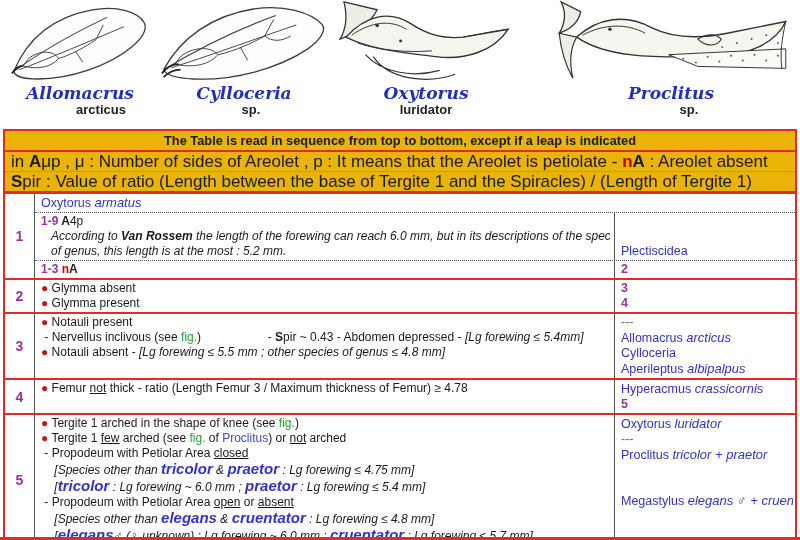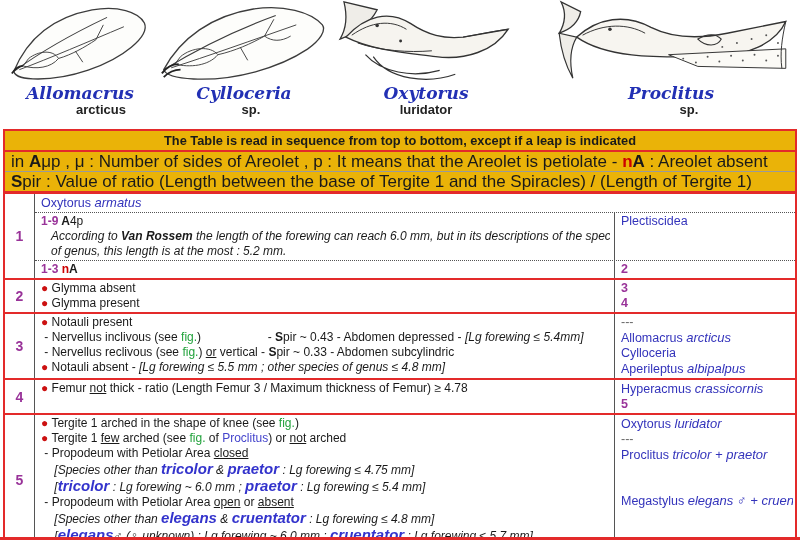--- a/index.html
+++ b/index.html
@@ -21,21 +21,21 @@
   .t-leg2{border-bottom:3px solid #e32a2a;}
   .krow{display:flex;border-bottom:2px solid #e32a2a;background:#fff;}
   .num{width:29px;min-width:29px;border-right:1px solid #555;display:flex;
        align-items:center;justify-content:center;color:#993399;font-weight:bold;font-size:14px;}
   .rbody{flex:1;display:flex;flex-direction:column;min-width:0;}
   .sub{display:flex;flex:1;}
   .sub.dotted{border-bottom:1px dotted #555;}
   .crit{flex:1;border-right:1px solid #555;padding:1px 4px 1px 6px;min-width:0;}
   .res{width:172px;min-width:172px;padding:1px 2px 1px 6px;font-size:12.5px;display:flex;
        flex-direction:column;}
-  .res.center{justify-content:flex-start;}
+  .res.center{justify-content:flex-end;}
   .ln{line-height:15px;min-height:15px;font-size:12px;white-space:nowrap;overflow:hidden;}
   .res .ln{font-size:12.5px;}
   
   .b{font-weight:bold;}
   .i{font-style:italic;}
   .bi{font-weight:bold;font-style:italic;}
   .u{text-decoration:underline;}
   .pu{color:#993399;font-weight:bold;}
   .rd{color:#cc0000;font-weight:bold;}
   .blt{color:#cc1111;}
@@ -181,21 +181,20 @@
             </div>
           </div>
         </div>
         <div class="krow">
           <div class="num">3</div>
           <div class="rbody">
             <div class="sub">
               <div class="crit">
                 <div class="ln"><span class="blt">● </span><span>Notauli present</span></div>
                 <div class="ln"><span>&nbsp;- Nervellus inclivous (see </span><span class="gr">fig.</span><span>)&nbsp;&nbsp;&nbsp;&nbsp;&nbsp;&nbsp;&nbsp;&nbsp;&nbsp;&nbsp;&nbsp;&nbsp;&nbsp;&nbsp;&nbsp;&nbsp;&nbsp;&nbsp;&nbsp;&nbsp;- </span><span class="b">S</span><span>pir ~ 0.43 - Abdomen depressed - </span><span class="i">[Lg forewing ≤ 5.4mm]</span></div>
-                <div class="ln"><span>&nbsp;- Nervellus reclivous (see </span><span class="gr">fig.</span><span>) </span><span class="u">or</span><span> vertical - </span><span class="b">S</span><span>pir ~ 0.33 - Abdomen subcylindric</span></div>
                 <div class="ln"><span class="blt">● </span><span>Notauli absent - </span><span class="i">[Lg forewing ≤ 5.5 mm ; other species of genus ≤ 4.8 mm]</span></div>
               </div>
               <div class="res">
                 <div class="ln"><span class="gy">---</span></div>
                 <div class="ln"><span class="bl">Allomacrus </span><span class="bli">arcticus</span></div>
                 <div class="ln"><span class="bl">Cylloceria</span></div>
                 <div class="ln"><span class="bl">Aperileptus </span><span class="bli">albipalpus</span></div>
               </div>
             </div>
           </div>

